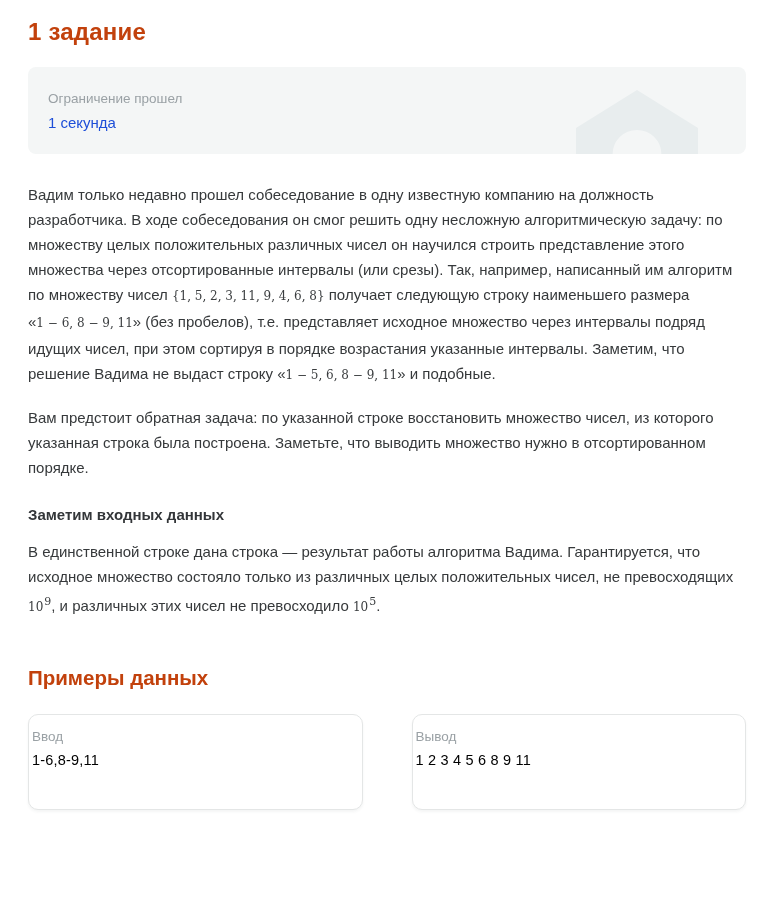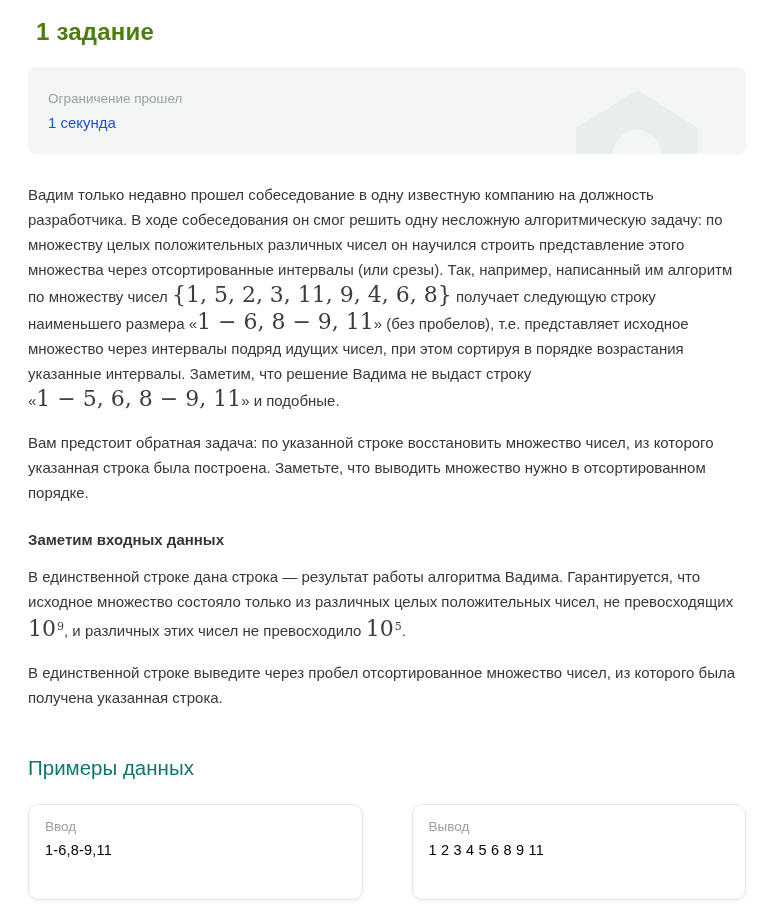--- a/index.html
+++ b/index.html
@@ -12,22 +12,22 @@
     -webkit-font-smoothing: antialiased;
   }
   .page {
     width: 771px;
     padding: 2px 25px 40px 28px;
   }
   h1.page-title {
     font-size: 24px;
     line-height: 28px;
     font-weight: 700;
-    color: #4d7c0f;
-    margin: 16px 0 21px 8px;
+    color: #c2410c;
+    margin: 16px 0 21px 0;
     letter-spacing: 0.2px;
   }
   
   .constraints {
     position: relative;
     background: #f4f6f6;
     border-radius: 8px;
     padding: 24px 20px 22px 20px;
     display: flex;
     overflow: hidden;
@@ -63,44 +63,44 @@
   .statement p { margin: 0 0 17px 0; }
   .statement h3 {
     font-size: 15px;
     line-height: 19px;
     font-weight: 700;
     color: #333639;
     margin: 25px 0 15px 0;
   }
   .math {
     font-family: "DejaVu Serif", "Liberation Serif", serif;
-    font-size: 22px;
+    font-size: 12px;
     color: #3a3d3f;
     white-space: nowrap;
   }
   .math.sup {
     font-size: 11px;
     vertical-align: 6px;
     margin-left: 1px;
   }
   
   h2.examples-title {
     font-size: 20.5px;
     line-height: 24px;
-    font-weight: 400;
-    color: #0f766e;
+    font-weight: 700;
+    color: #c2410c;
     margin: 46px 0 24px 0;
   }
   .examples { display: flex; gap: 49px; }
   .example-box {
     flex: 1;
     height: 96px;
     border: 1px solid #e4e6e6;
     border-radius: 10px;
-    padding: 14px 16px;
+    padding: 14px 3px;
     background: #ffffff;
     box-shadow: 0 2px 3px rgba(40, 50, 60, 0.05);
   }
   .ex-label {
     font-size: 13.5px;
     line-height: 16px;
     color: #9aa1a5;
     margin-bottom: 6px;
   }
   .ex-value {
@@ -125,21 +125,20 @@
     <svg class="watermark" viewBox="0 0 120 64" preserveAspectRatio="none" aria-hidden="true">
       <path d="M60 0 L120 38 L120 64 L84 64 A24 24 0 0 0 36 64 L0 64 L0 38 Z" fill="#e8edee"></path>
     </svg>
   </section>
 
   <div class="statement">
     <p><span>Вадим только недавно прошел собеседование в одну известную компанию на должность разработчика. В ходе собеседования он смог решить одну несложную алгоритмическую задачу: по множеству целых положительных различных чисел он научился строить представление этого множества через отсортированные интервалы (или срезы). Так, например, написанный им алгоритм по множеству чисел </span><span class="math">{1, 5, 2, 3, 11, 9, 4, 6, 8}</span><span> получает следующую строку наименьшего размера «</span><span class="math">1 − 6, 8 − 9, 11</span><span>» (без пробелов), т.е. представляет исходное множество через интервалы подряд идущих чисел, при этом сортируя в порядке возрастания указанные интервалы. Заметим, что решение Вадима не выдаст строку «</span><span class="math">1 − 5, 6, 8 − 9, 11</span><span>» и подобные.</span></p>
     <p><span>Вам предстоит обратная задача: по указанной строке восстановить множество чисел, из которого указанная строка была построена. Заметьте, что выводить множество нужно в отсортированном порядке.</span></p>
     <h3>Заметим входных данных</h3>
     <p><span>В единственной строке дана строка — результат работы алгоритма Вадима. Гарантируется, что исходное множество состояло только из различных целых положительных чисел, не превосходящих </span><span class="math">10</span><span class="math sup">9</span><span>, и различных этих чисел не превосходило </span><span class="math">10</span><span class="math sup">5</span><span>.</span></p>
-    <p><span>В единственной строке выведите через пробел отсортированное множество чисел, из которого была получена указанная строка.</span></p>
   </div>
 
   <h2 class="examples-title">Примеры данных</h2>
 
   <div class="examples">
     <div class="example-box">
       <div class="ex-label">Ввод</div>
       <div class="ex-value">1-6,8-9,11</div>
     </div>
     <div class="example-box">

